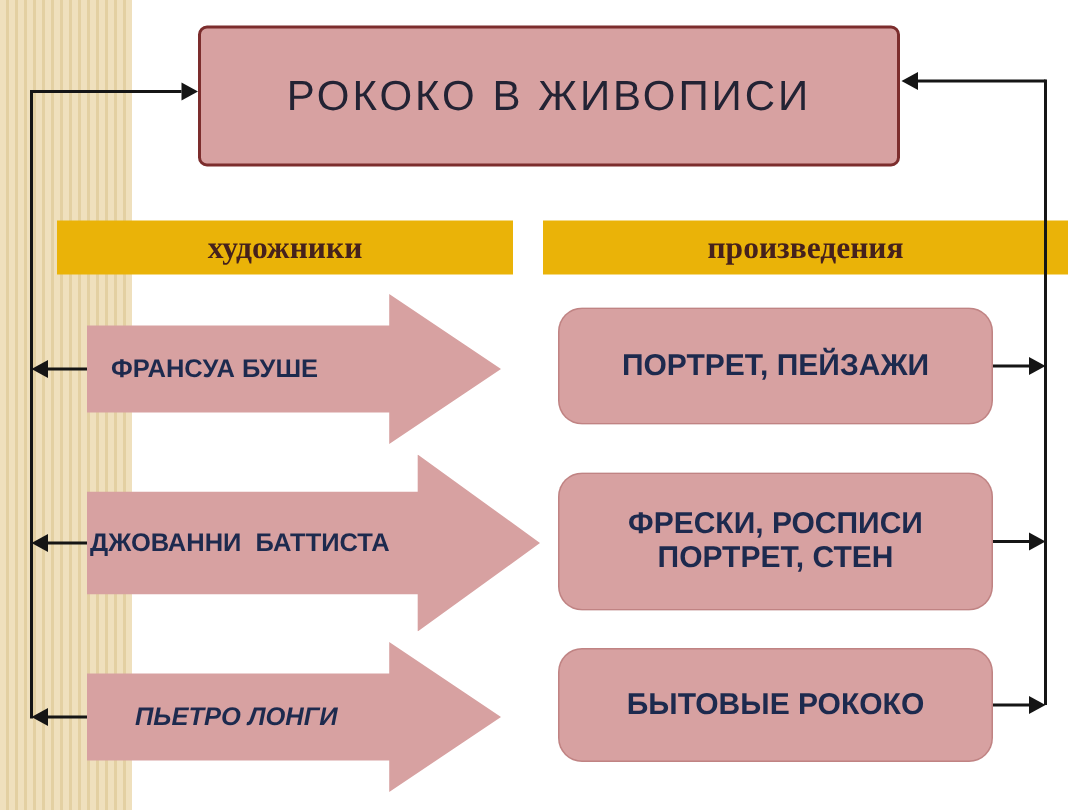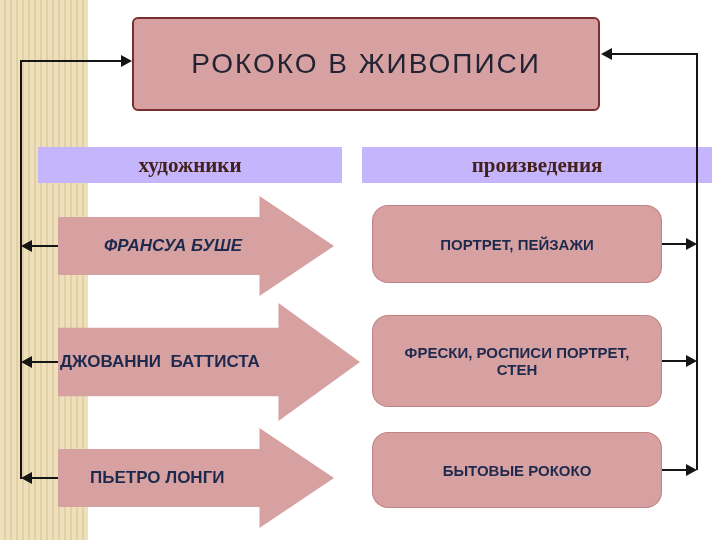--- a/index.html
+++ b/index.html
@@ -15,44 +15,44 @@
   }
   .titlebox {
     position: absolute; left: 132px; top: 17px; width: 468px; height: 94px;
     background: #d7a1a1; border: 2px solid #7c2d2d; border-radius: 6px;
     display: flex; align-items: center; justify-content: center;
   }
   .titlebox span {
     font-size: 28px; letter-spacing: 2px; color: #232334;
   }
   .header {
-    position: absolute; height: 36px; background: #c4b5fd;
+    position: absolute; height: 36px; background: #eab308;
     display: flex; align-items: center; justify-content: center;
     font-family: "Liberation Serif", serif; font-weight: bold;
     font-size: 21px; color: #45211d;
   }
   .header.left  { left: 38px;  top: 147px; width: 304px; }
   .header.right { left: 362px; top: 147px; width: 350px; }
   .arrow {
     position: absolute; background: #d7a1a1;
     clip-path: polygon(0 21%, 73% 21%, 73% 0, 100% 50%, 73% 100%, 73% 79%, 0 79%);
     display: flex; align-items: center;
   }
   .arrow span {
     font-weight: bold; font-size: 17px; color: #1d2a4e; white-space: pre;
   }
-  .arrow.a1 { left: 58px; top: 196px; width: 276px; height: 100px; padding-left: 46px; font-style: italic; }
+  .arrow.a1 { left: 58px; top: 196px; width: 276px; height: 100px; padding-left: 16px; }
   .arrow.a2 { left: 58px; top: 303px; width: 302px; height: 118px; padding-left: 2px; }
-  .arrow.a3 { left: 58px; top: 428px; width: 276px; height: 100px; padding-left: 32px; }
+  .arrow.a3 { left: 58px; top: 428px; width: 276px; height: 100px; padding-left: 32px; font-style: italic; }
   .workbox {
     position: absolute; left: 372px; width: 290px;
     background: #d7a1a1; border: 1px solid rgba(124,45,45,0.25);
     border-radius: 16px;
     display: flex; align-items: center; justify-content: center;
-    text-align: center; font-weight: bold; font-size: 15px;
+    text-align: center; font-weight: bold; font-size: 20px;
     color: #1d2a4e; padding: 6px 18px;
   }
   .workbox.b1 { top: 205px; height: 78px; }
   .workbox.b2 { top: 315px; height: 92px; }
   .workbox.b3 { top: 432px; height: 76px; }
   .line { position: absolute; background: #151515; }
   .ah { position: absolute; width: 0; height: 0; }
   .ah.right {
     border-top: 6px solid transparent; border-bottom: 6px solid transparent;
     border-left: 11px solid #151515;

